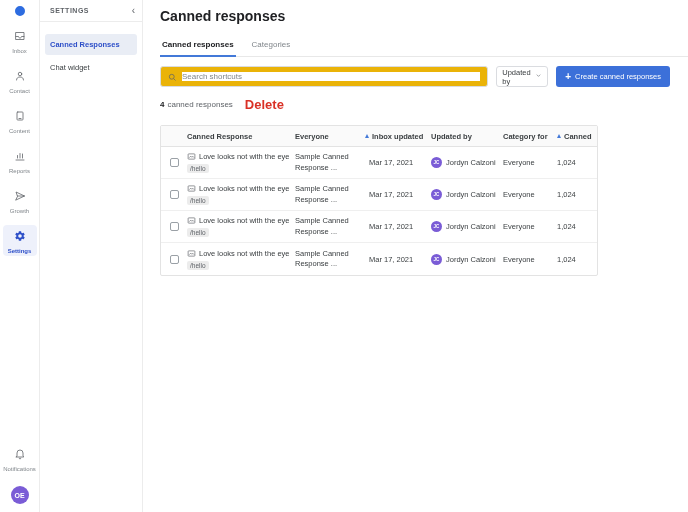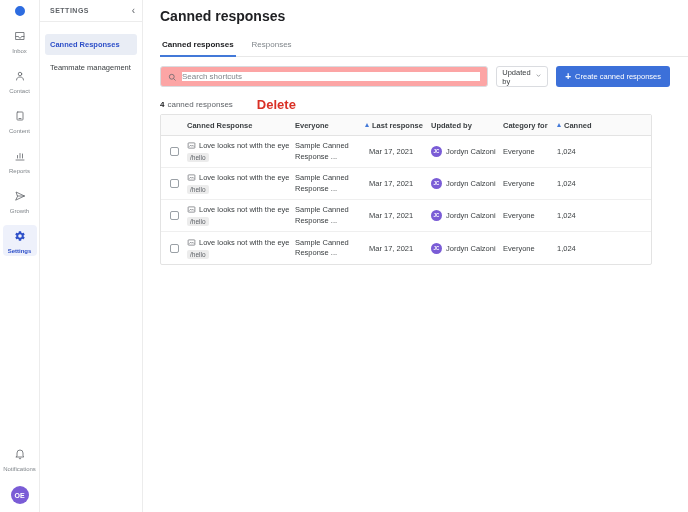--- a/index.html
+++ b/index.html
@@ -32,35 +32,35 @@
   .sp-item.active { background:#e9edf5; color:#2d4fc8; font-weight:bold; border-radius:3px; margin:0 5px 2px; padding:6px 5px; }
 
   
   .main { flex:1; padding:0 18px 0 17px; display:flex; flex-direction:column; min-width:0; }
   .page-title { font-size:14px; font-weight:600; color:#202124; margin-top:8px; }
   .tabs { display:flex; gap:14px; margin-top:12px; margin-right:-18px; border-bottom:1px solid #e8e8e8; }
   .tab { font-size:8px; color:#80868b; padding:4px 2px 6px; cursor:pointer; }
   .tab.active { color:#202124; font-weight:bold; border-bottom:2px solid #4379d8; margin-bottom:-1px; }
 
   .toolbar { display:flex; gap:8px; margin-top:9px; height:21px; flex:none; }
-  .search-box { flex:1; max-width:355px; border:1px solid #dadce0; border-radius:3px; display:flex; align-items:center; gap:5px; padding:0 7px; background:#fca5a5; }
+  .search-box { flex:1; max-width:355px; border:1px solid #dadce0; border-radius:3px; display:flex; align-items:center; gap:5px; padding:0 7px; background:#eab308; }
   .search-box svg { width:9px; height:9px; stroke:#5f6368; fill:none; stroke-width:2; flex:none; }
   .search-input { border:none; outline:none; width:100%; font-size:8px; color:#3c4043; font-family:"Liberation Sans",sans-serif; }
   .search-input::placeholder { color:#80868b; }
   .filter-select { width:52px; flex:none; border:1px solid #dadce0; border-radius:3px; background:#fff; display:flex; align-items:center; justify-content:space-between; padding:0 5px; font-size:7.5px; color:#3c4043; cursor:pointer; }
   .filter-select svg { width:7px; height:7px; stroke:#5f6368; fill:none; stroke-width:2; }
   .create-btn { background:#3c70d9; border:none; border-radius:3px; color:#fff; font-size:7.5px; font-family:"Liberation Sans",sans-serif; display:flex; align-items:center; gap:4px; padding:0 9px; cursor:pointer; white-space:nowrap; }
   .plus { font-size:10px; line-height:10px; font-weight:bold; }
 
-  .summary { display:flex; align-items:center; gap:24px; margin-top:10px; font-size:8px; color:#5f6368; }
+  .summary { display:flex; align-items:center; gap:12px; margin-top:10px; font-size:8px; color:#5f6368; }
   .summary-count { color:#202124; font-weight:bold; margin-right:3px; }
   .delete-btn { color:#d93025; font-weight:bold; font-size:13px; cursor:pointer; background:none; border:none; font-family:"Liberation Sans",sans-serif; }
 
   
-  .table { width:492px; margin-top:2px; border:1px solid #e3e3e3; border-radius:2px; font-size:7.5px; background:#fff; }
+  .table { width:438px; margin-top:13px; border:1px solid #e3e3e3; border-radius:2px; font-size:7.5px; background:#fff; }
   .thead, .tr { display:grid; grid-template-columns:26px 108px 70px 66px 72px 54px 1fr; align-items:center; }
   .thead { height:21px; background:#fafafa; border-bottom:1px solid #e3e3e3; font-weight:bold; color:#3c4043; }
   .th { display:flex; align-items:center; gap:3px; padding-right:4px; white-space:nowrap; }
   .sort-ic { width:0; height:0; border-left:2.5px solid transparent; border-right:2.5px solid transparent; border-bottom:4px solid #4379d8; flex:none; }
   .tr { min-height:32px; border-bottom:1px solid #efefef; padding:4px 0; cursor:pointer; }
   .tr:last-child { border-bottom:none; }
   .td { color:#3c4043; padding-right:6px; }
   .td-check { display:flex; justify-content:center; padding-right:0; }
   .cbx { appearance:none; -webkit-appearance:none; width:9px; height:9px; border:1px solid #9aa0a6; border-radius:2px; background:#fff; cursor:pointer; }
   .resp-line { display:flex; align-items:center; gap:3px; white-space:nowrap; overflow:hidden; }
@@ -136,30 +136,30 @@
     </div>
   </div>
 
   <div class="settings-panel">
     <div class="sp-header">
       <span class="sp-title">SETTINGS</span>
       <span class="sp-collapse">‹</span>
     </div>
     <div class="sp-items">
       <div class="sp-item active">Canned Responses</div>
-      <div class="sp-item">Teammate management</div>
+      <div class="sp-item">Chat widget</div>
     </div>
   </div>
 
   <div class="main">
     <div class="page-title">Canned responses</div>
 
     <div class="tabs">
       <div class="tab active">Canned responses</div>
-      <div class="tab">Responses</div>
+      <div class="tab">Categories</div>
     </div>
 
     <div class="toolbar">
       <div class="search-box">
         <span><svg viewBox="0 0 24 24">
               <circle cx="10" cy="10" r="6.5"></circle>
               <path d="M15.2 15.2L20 20"></path>
             </svg></span>
         <input class="search-input" type="text" placeholder="Search shortcuts" style="">
       </div>
@@ -180,21 +180,21 @@
       <button class="delete-btn">Delete</button>
     </div>
 
     <div class="table">
       <div class="thead">
         <div class="th"></div>
         <div class="th">Canned Response</div>
         <div class="th">Everyone</div>
         <div class="th">
             <span class="sort-ic"></span>
-            <span>Last response</span>
+            <span>Inbox updated</span>
           </div>
         <div class="th">Updated by</div>
         <div class="th">Category for</div>
         <div class="th">
             <span class="sort-ic"></span>
             <span>Canned</span>
           </div>
       </div>
       <div>
   <div class="tr">

